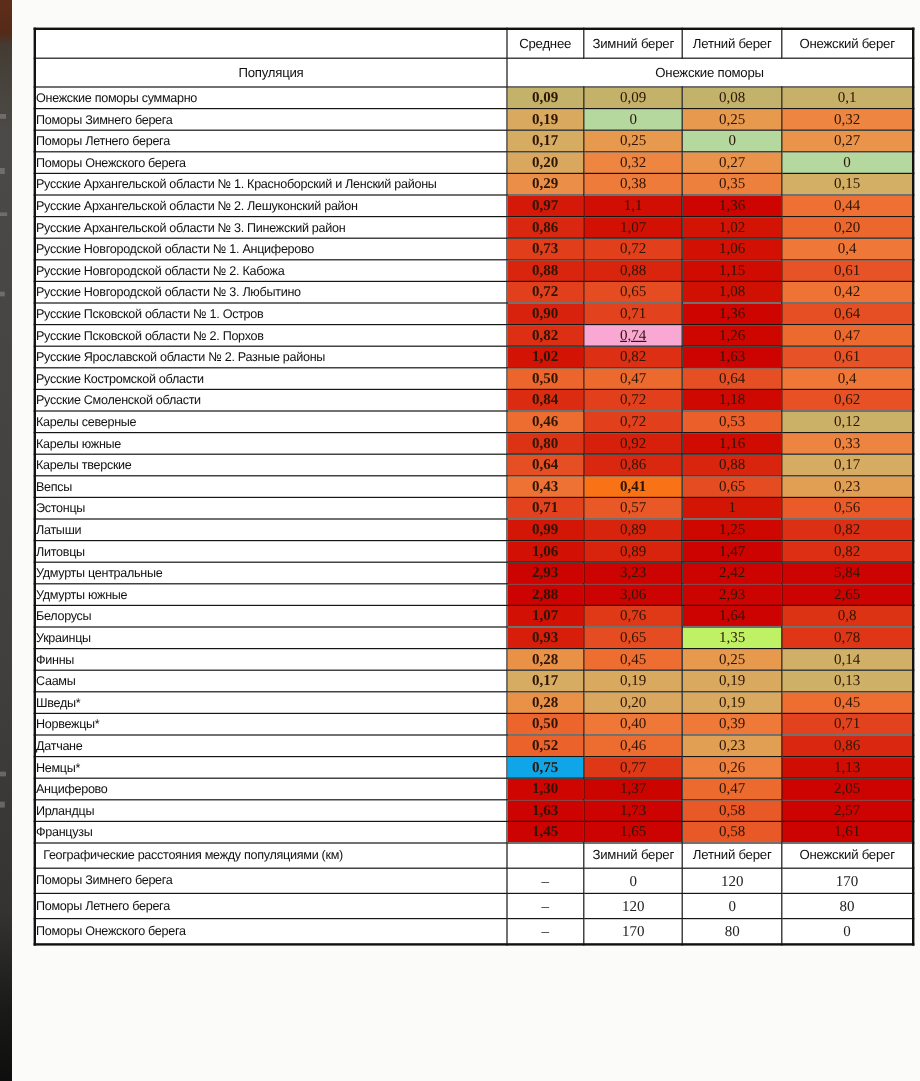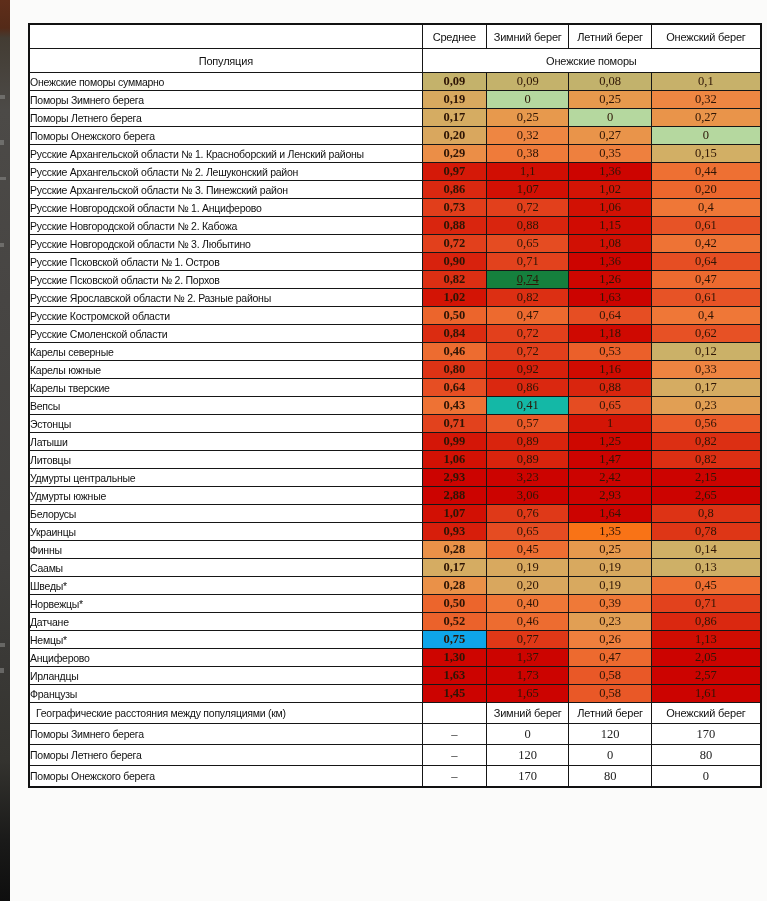--- a/index.html
+++ b/index.html
@@ -156,21 +156,21 @@
         <tr>
           <td class="name">Русские Псковской области № 1. Остров</td>
           <td class="val avg" style="background: rgb(216, 34, 13);">0,90</td>
           <td class="val" style="background: rgb(226, 66, 29);">0,71</td>
           <td class="val" style="background: rgb(205, 4, 0);">1,36</td>
           <td class="val" style="background: rgb(230, 78, 35);">0,64</td>
         </tr>
         <tr>
           <td class="name">Русские Псковской области № 2. Порхов</td>
           <td class="val avg" style="background: rgb(220, 47, 19);">0,82</td>
-          <td class="val" style="background: #15803d; text-decoration: underline;">0,74</td>
+          <td class="val" style="background: #f9a8d4; text-decoration: underline;">0,74</td>
           <td class="val" style="background: rgb(206, 6, 0);">1,26</td>
           <td class="val" style="background: rgb(237, 106, 47);">0,47</td>
         </tr>
         <tr>
           <td class="name">Русские Ярославской области № 2. Разные районы</td>
           <td class="val avg" style="background: rgb(211, 20, 5);">1,02</td>
           <td class="val" style="background: rgb(220, 47, 19);">0,82</td>
           <td class="val" style="background: rgb(204, 3, 0);">1,63</td>
           <td class="val" style="background: rgb(231, 83, 38);">0,61</td>
         </tr>
@@ -205,21 +205,21 @@
         <tr>
           <td class="name">Карелы тверские</td>
           <td class="val avg" style="background: rgb(230, 78, 35);">0,64</td>
           <td class="val" style="background: rgb(218, 40, 16);">0,86</td>
           <td class="val" style="background: rgb(217, 37, 14);">0,88</td>
           <td class="val" style="background: rgb(213, 172, 98);">0,17</td>
         </tr>
         <tr>
           <td class="name">Вепсы</td>
           <td class="val avg" style="background: rgb(238, 114, 52);">0,43</td>
-          <td class="val" style="background: #14b8a6;">0,41</td>
+          <td class="val" style="background: #f97316; font-weight: bold;">0,41</td>
           <td class="val" style="background: rgb(229, 76, 34);">0,65</td>
           <td class="val" style="background: rgb(225, 159, 84);">0,23</td>
         </tr>
         <tr>
           <td class="name">Эстонцы</td>
           <td class="val avg" style="background: rgb(226, 66, 29);">0,71</td>
           <td class="val" style="background: rgb(233, 89, 40);">0,57</td>
           <td class="val" style="background: rgb(211, 21, 6);">1</td>
           <td class="val" style="background: rgb(234, 91, 41);">0,56</td>
         </tr>
@@ -235,41 +235,41 @@
           <td class="val avg" style="background: rgb(210, 17, 4);">1,06</td>
           <td class="val" style="background: rgb(217, 36, 13);">0,89</td>
           <td class="val" style="background: rgb(204, 3, 0);">1,47</td>
           <td class="val" style="background: rgb(220, 47, 19);">0,82</td>
         </tr>
         <tr>
           <td class="name">Удмурты центральные</td>
           <td class="val avg" style="background: rgb(204, 3, 0);">2,93</td>
           <td class="val" style="background: rgb(204, 3, 0);">3,23</td>
           <td class="val" style="background: rgb(204, 3, 0);">2,42</td>
-          <td class="val" style="background: rgb(204, 3, 0);">2,15</td>
+          <td class="val" style="background: rgb(204, 3, 0);">5,84</td>
         </tr>
         <tr>
           <td class="name">Удмурты южные</td>
           <td class="val avg" style="background: rgb(204, 3, 0);">2,88</td>
           <td class="val" style="background: rgb(204, 3, 0);">3,06</td>
           <td class="val" style="background: rgb(204, 3, 0);">2,93</td>
           <td class="val" style="background: rgb(204, 3, 0);">2,65</td>
         </tr>
         <tr>
           <td class="name">Белорусы</td>
           <td class="val avg" style="background: rgb(210, 16, 4);">1,07</td>
           <td class="val" style="background: rgb(223, 57, 24);">0,76</td>
           <td class="val" style="background: rgb(204, 3, 0);">1,64</td>
           <td class="val" style="background: rgb(221, 51, 21);">0,8</td>
         </tr>
         <tr>
           <td class="name">Украинцы</td>
           <td class="val avg" style="background: rgb(215, 30, 11);">0,93</td>
           <td class="val" style="background: rgb(229, 76, 34);">0,65</td>
-          <td class="val" style="background: #f97316;">1,35</td>
+          <td class="val" style="background: #bef264;">1,35</td>
           <td class="val" style="background: rgb(222, 54, 22);">0,78</td>
         </tr>
         <tr>
           <td class="name">Финны</td>
           <td class="val avg" style="background: rgb(234, 145, 72);">0,28</td>
           <td class="val" style="background: rgb(238, 110, 50);">0,45</td>
           <td class="val" style="background: rgb(231, 153, 77);">0,25</td>
           <td class="val" style="background: rgb(208, 176, 102);">0,14</td>
         </tr>
         <tr>

